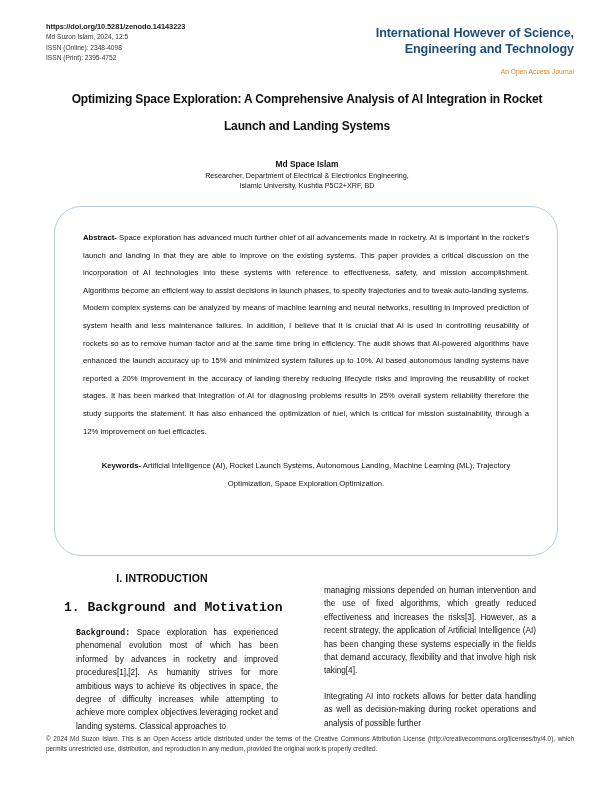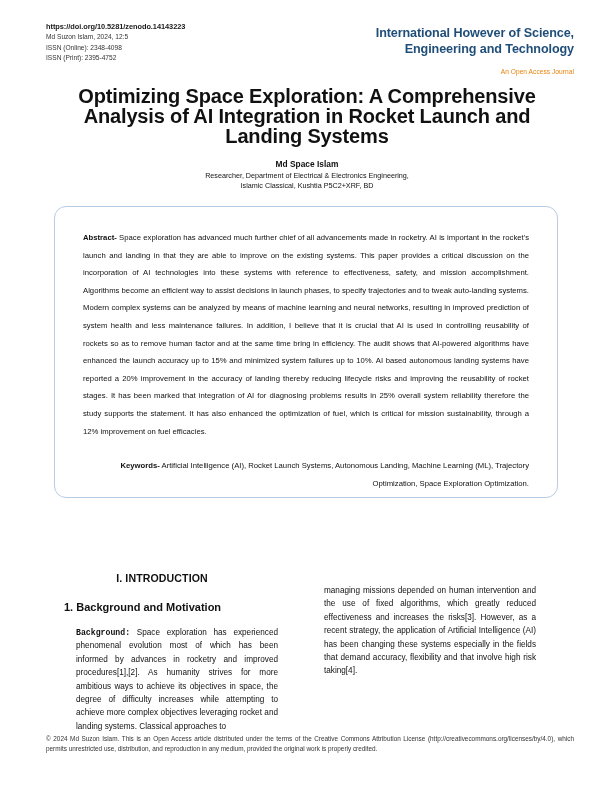--- a/index.html
+++ b/index.html
@@ -81,23 +81,23 @@
 
   
   .title-block {
     position: absolute;
     top: 86px;
     left: 60px;
     right: 58px;
     text-align: center;
   }
   .paper-title {
-    font-size: 20px;
-    font-weight: bold;
-    line-height: 20px;
+    font-size: 12px;
+    font-weight: bold;
+    line-height: 27px;
     color: #111111;
     letter-spacing: -0.15px;
     margin: 0;
   }
 
   .author-block {
     position: absolute;
     top: 159px;
     left: 60px;
     right: 58px;
@@ -114,40 +114,40 @@
     line-height: 10.6px;
     color: #111111;
   }
 
   
   .abstract-box {
     position: absolute;
     top: 206px;
     left: 54px;
     width: 504px;
-    height: 292px;
+    height: 350px;
     border: 1px solid #b8cce4;
-    border-radius: 12px;
+    border-radius: 27px;
     box-sizing: border-box;
   }
   .abstract-inner {
     padding: 22px 28px 0 28px;
   }
   .abstract-text {
     font-size: 7.7px;
     line-height: 17.6px;
     text-align: justify;
     color: #111111;
     margin: 0;
     letter-spacing: 0.01px;
   }
   .keywords-text {
     font-size: 7.7px;
     line-height: 17.6px;
-    text-align: right;
+    text-align: center;
     color: #111111;
     margin: 0;
     padding-top: 17px;
   }
   .lbl { font-weight: bold; }
 
   
   .section-heading {
     position: absolute;
     top: 572px;
@@ -167,25 +167,26 @@
     left: 64px;
     width: 226px;
   }
   .col-right {
     position: absolute;
     top: 572px;
     left: 312px;
     width: 236px;
   }
   .sub-heading {
-    font-size: 11px;
+    font-size: 13px;
     font-weight: bold;
     color: #111111;
     line-height: 13px;
     margin: 0 0 1px 0;
+    font-family: Liberation Mono, monospace;
   }
   .body-text {
     font-size: 8.2px;
     line-height: 13.4px;
     text-align: justify;
     color: #111111;
     margin: 12px;
   }
   .body-text + .body-text { margin-top: 11px; }
   .run-in { font-weight: bold; font-family: Liberation Mono, monospace; }
@@ -229,39 +230,40 @@
     </div>
   </div>
 
   <div class="title-block">
     <h1 class="paper-title">Optimizing Space Exploration: A Comprehensive Analysis of AI Integration in Rocket Launch and Landing Systems</h1>
   </div>
 
   <div class="author-block">
     <div class="author-name">Md Space Islam</div>
     <div class="author-affil">Researcher, Department of Electrical &amp; Electronics Engineering,</div>
-    <div class="author-affil">Islamic Classical, Kushtia P5C2+XRF, BD</div>
+    <div class="author-affil">Islamic University, Kushtia P5C2+XRF, BD</div>
   </div>
 
   <div class="abstract-box">
     <div class="abstract-inner">
       <p class="abstract-text"><span class="lbl">Abstract-</span><span> Space exploration has advanced much further chief of all advancements made in rocketry. AI is important in the rocket's launch and landing in that they are able to improve on the existing systems. This paper provides a critical discussion on the incorporation of AI technologies into these systems with reference to effectiveness, safety, and mission accomplishment. Algorithms become an efficient way to assist decisions in launch phases, to specify trajectories and to tweak auto-landing systems. Modern complex systems can be analyzed by means of machine learning and neural networks, resulting in improved prediction of system health and less maintenance failures. In addition, I believe that it is crucial that AI is used in controlling reusability of rockets so as to remove human factor and at the same time bring in efficiency. The audit shows that AI-powered algorithms have enhanced the launch accuracy up to 15% and minimized system failures up to 10%. AI based autonomous landing systems have reported a 20% improvement in the accuracy of landing thereby reducing lifecycle risks and improving the reusability of rocket stages. It has been marked that integration of AI for diagnosing problems results in 25% overall system reliability therefore the study supports the statement. It has also enhanced the optimization of fuel, which is critical for mission sustainability, through a 12% improvement on fuel efficacies.</span></p>
       <p class="keywords-text"><span class="lbl">Keywords-</span><span> Artificial Intelligence (AI), Rocket Launch Systems, Autonomous Landing, Machine Learning (ML), Trajectory Optimization, Space Exploration Optimization.</span></p>
     </div>
   </div>
 
   <div class="section-heading">I. INTRODUCTION</div>
 
   <div class="col-left">
     <div class="sub-heading">1. Background and Motivation</div>
     <p class="body-text"><span class="run-in">Background:</span><span> Space exploration has experienced phenomenal evolution most of which has been informed by advances in rocketry and improved procedures[1],[2]. As humanity strives for more ambitious ways to achieve its objectives in space, the degree of difficulty increases while attempting to achieve more complex objectives leveraging rocket and landing systems. Classical approaches to</span></p>
   </div>
 
   <div class="col-right">
     <p class="body-text">managing missions depended on human intervention and the use of fixed algorithms, which greatly reduced effectiveness and increases the risks[3]. However, as a recent strategy, the application of Artificial Intelligence (AI) has been changing these systems especially in the fields that demand accuracy, flexibility and that involve high risk taking[4].</p>
+    <p class="body-text">Integrating AI into rockets allows for better data handling as well as decision-making during rocket operations and analysis of possible further</p>
   </div>
 
   <div class="footer">
     <hr class="footer-rule">
     <p class="footer-text">© 2024 Md Suzon Islam. This is an Open Access article distributed under the terms of the Creative Commons Attribution License (http://creativecommons.org/licenses/by/4.0), which permits unrestricted use, distribution, and reproduction in any medium, provided the original work is properly credited.</p>
   </div>
 
 </div>
 
 </body></html>

